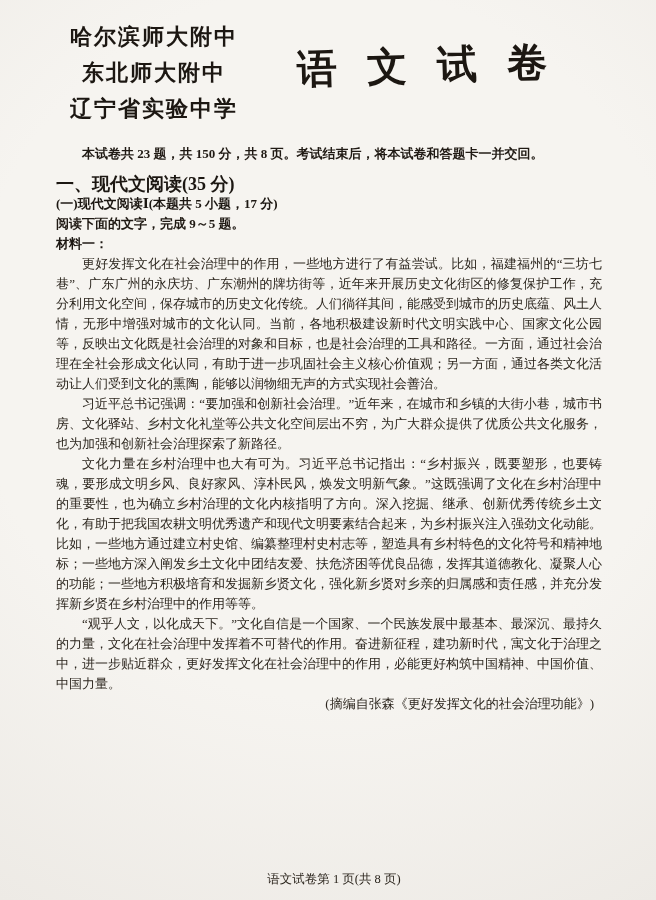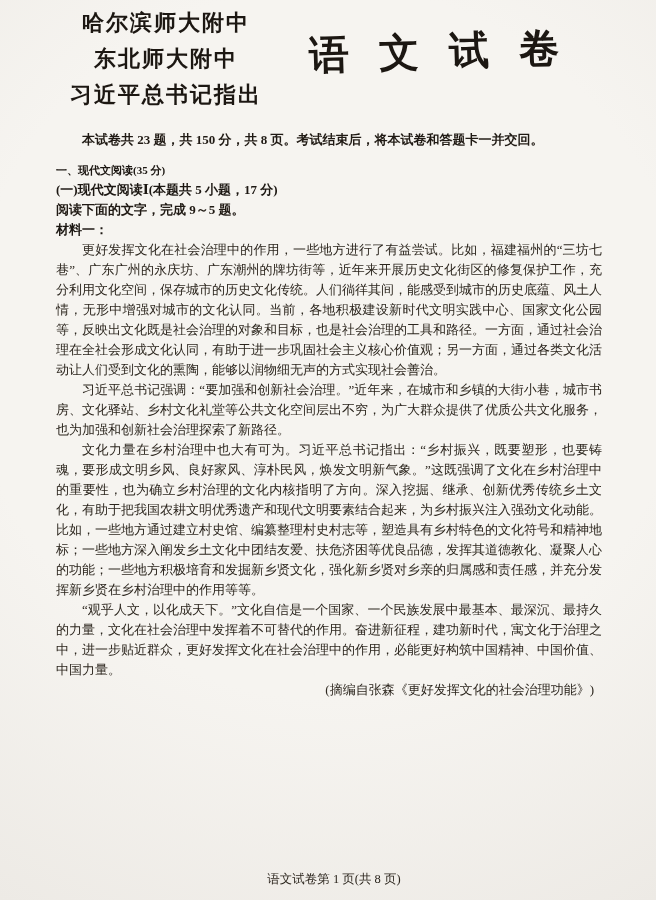--- a/index.html
+++ b/index.html
@@ -14,21 +14,21 @@
     height: 900px;
     overflow: hidden;
     color: #27211a;
     background: radial-gradient(circle at 50% 38%, #f6f4f0 55%, #edeae5 100%);
   }
 
   
   .header {
     display: flex;
     align-items: flex-start;
-    padding: 8px 40px 0 70px;
+    padding: 22px 40px 0 70px;
   }
   .schools {
     display: flex;
     flex-direction: column;
     align-items: center;
     gap: 6px;
     flex: none;
   }
   .school {
     font-size: 22px;
@@ -77,21 +77,21 @@
     width: 70px;
     font-weight: bold;
     white-space: nowrap;
     color: #1c1712;
   }
   .notice-items { flex: 1; }
   .notice-item { text-align: justify; }
 
   .section-heading {
     margin-top: 10px;
-    font-size: 11px;
+    font-size: 18px;
     font-weight: bold;
     color: #1c1712;
   }
   .sub-heading {
     font-size: 13px;
     font-weight: bold;
     color: #1c1712;
   }
   .task-line { font-weight: bold; color: #201a14; }
   .material-label { font-weight: bold; color: #1c1712; }
@@ -116,21 +116,21 @@
 </style>
 </head>
 <body>
 
 <div class="page">
 
   <header class="header">
     <div class="schools">
       <div class="school">哈尔滨师大附中</div>
       <div class="school">东北师大附中</div>
-      <div class="school">习近平总书记指出</div>
+      <div class="school">辽宁省实验中学</div>
     </div>
     <div class="title-block">
       <div class="paper-title">语 文 试 卷</div>
     </div>
   </header>
 
   <main class="content">
 
     <p class="indent intro front-matter">本试卷共 23 题，共 150 分，共 8 页。考试结束后，将本试卷和答题卡一并交回。</p>
 

